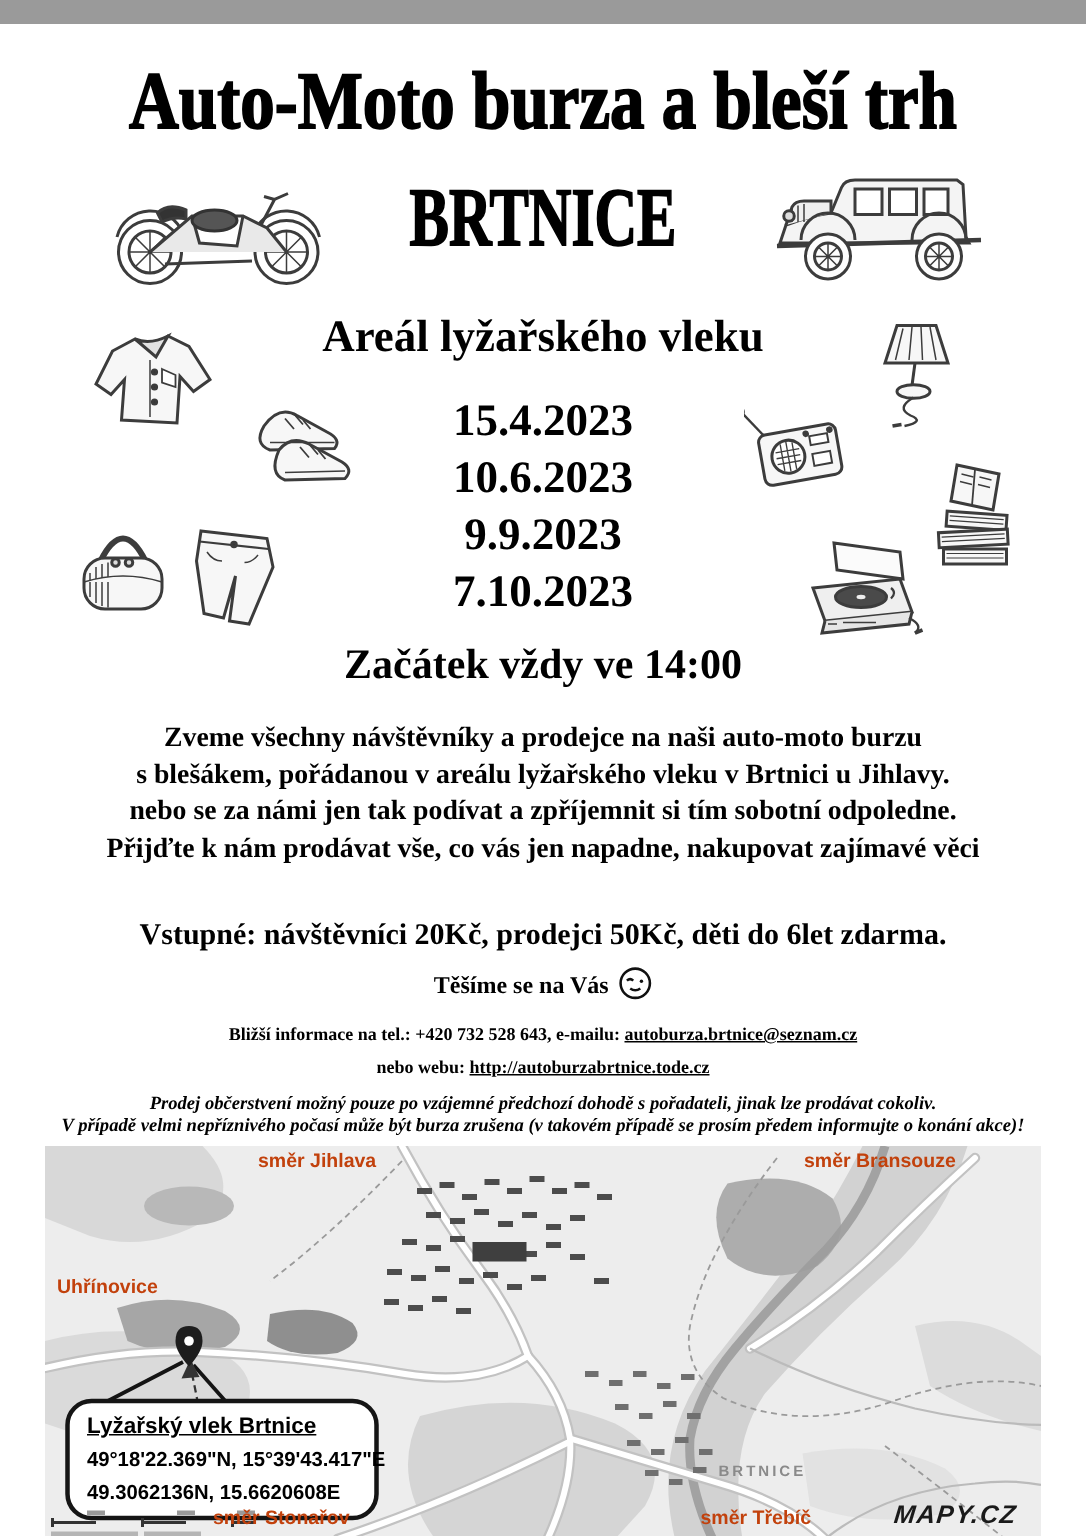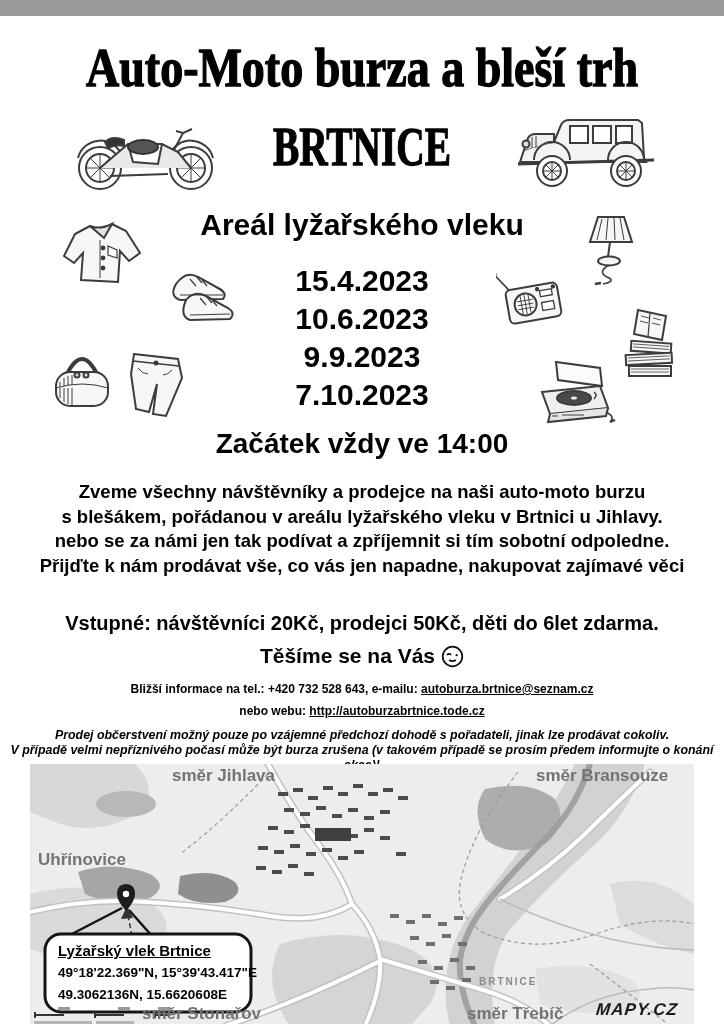--- a/index.html
+++ b/index.html
@@ -1,37 +1,37 @@
 <!DOCTYPE html>
 <html><head>
 <meta charset="utf-8">
 <style>
   html,body{margin:0;padding:0;background:#9a9a9a;}
   .page{position:relative;width:724px;height:1024px;margin:16px auto;background:#fff;
         color:#000;font-family:"Liberation Sans",sans-serif;overflow:hidden;}
   .abs{position:absolute;}
   .ctr{left:0;right:0;text-align:center;}
-  .b{font-weight:bold;}
+  .b{font-weight:bold;font-family:Liberation Serif, serif;}
   .slab{font-family:"Liberation Serif","DejaVu Serif",serif;font-weight:bold;
         -webkit-text-stroke:1.1px #000;white-space:nowrap;}
   .title1{top:20px;font-size:46px;transform:scaleY(1.18);transform-origin:top center;}
   .city{top:98px;font-size:48px;transform:scale(0.82,1.15);transform-origin:top center;}
   .h2{top:192px;font-size:30px;}
   .dates{top:246px;font-size:30px;line-height:38px;}
   .start{top:412px;font-size:28px;}
   .para{top:464px;font-size:18.5px;line-height:24.6px;}
   .price{top:596px;font-size:20px;}
-  .closing{top:628px;font-size:21px;}
+  .closing{top:628px;font-size:16px;}
   .contact{top:662px;font-size:12px;line-height:22px;}
   .fine{top:712px;font-size:12.4px;line-height:15px;font-style:italic;}
   .u{text-decoration:underline;}
   .art{position:absolute;}
   .art svg{display:block;}
   .map{left:30px;top:748px;width:664px;height:262px;}
-  .maplabel{position:absolute;font-weight:bold;font-size:17px;white-space:nowrap;color:#737373;}
+  .maplabel{position:absolute;font-weight:bold;font-size:13px;white-space:nowrap;color:#c2410c;}
   .townlabel{position:absolute;font-size:10px;letter-spacing:2px;color:#8a8a8a;font-weight:bold;}
   .callout-text{position:absolute;left:28px;top:176px;font-size:13.5px;font-weight:bold;line-height:22px;white-space:nowrap;}
   .logo{position:absolute;left:566px;top:236px;font-size:17px;font-weight:bold;font-style:italic;
         letter-spacing:1px;transform:skewX(-6deg);color:#1a1a1a;white-space:nowrap;}
   .wink{display:inline-block;vertical-align:-5px;margin-left:6px;}
 </style>
 </head>
 <body>
 
 <div class="page">

